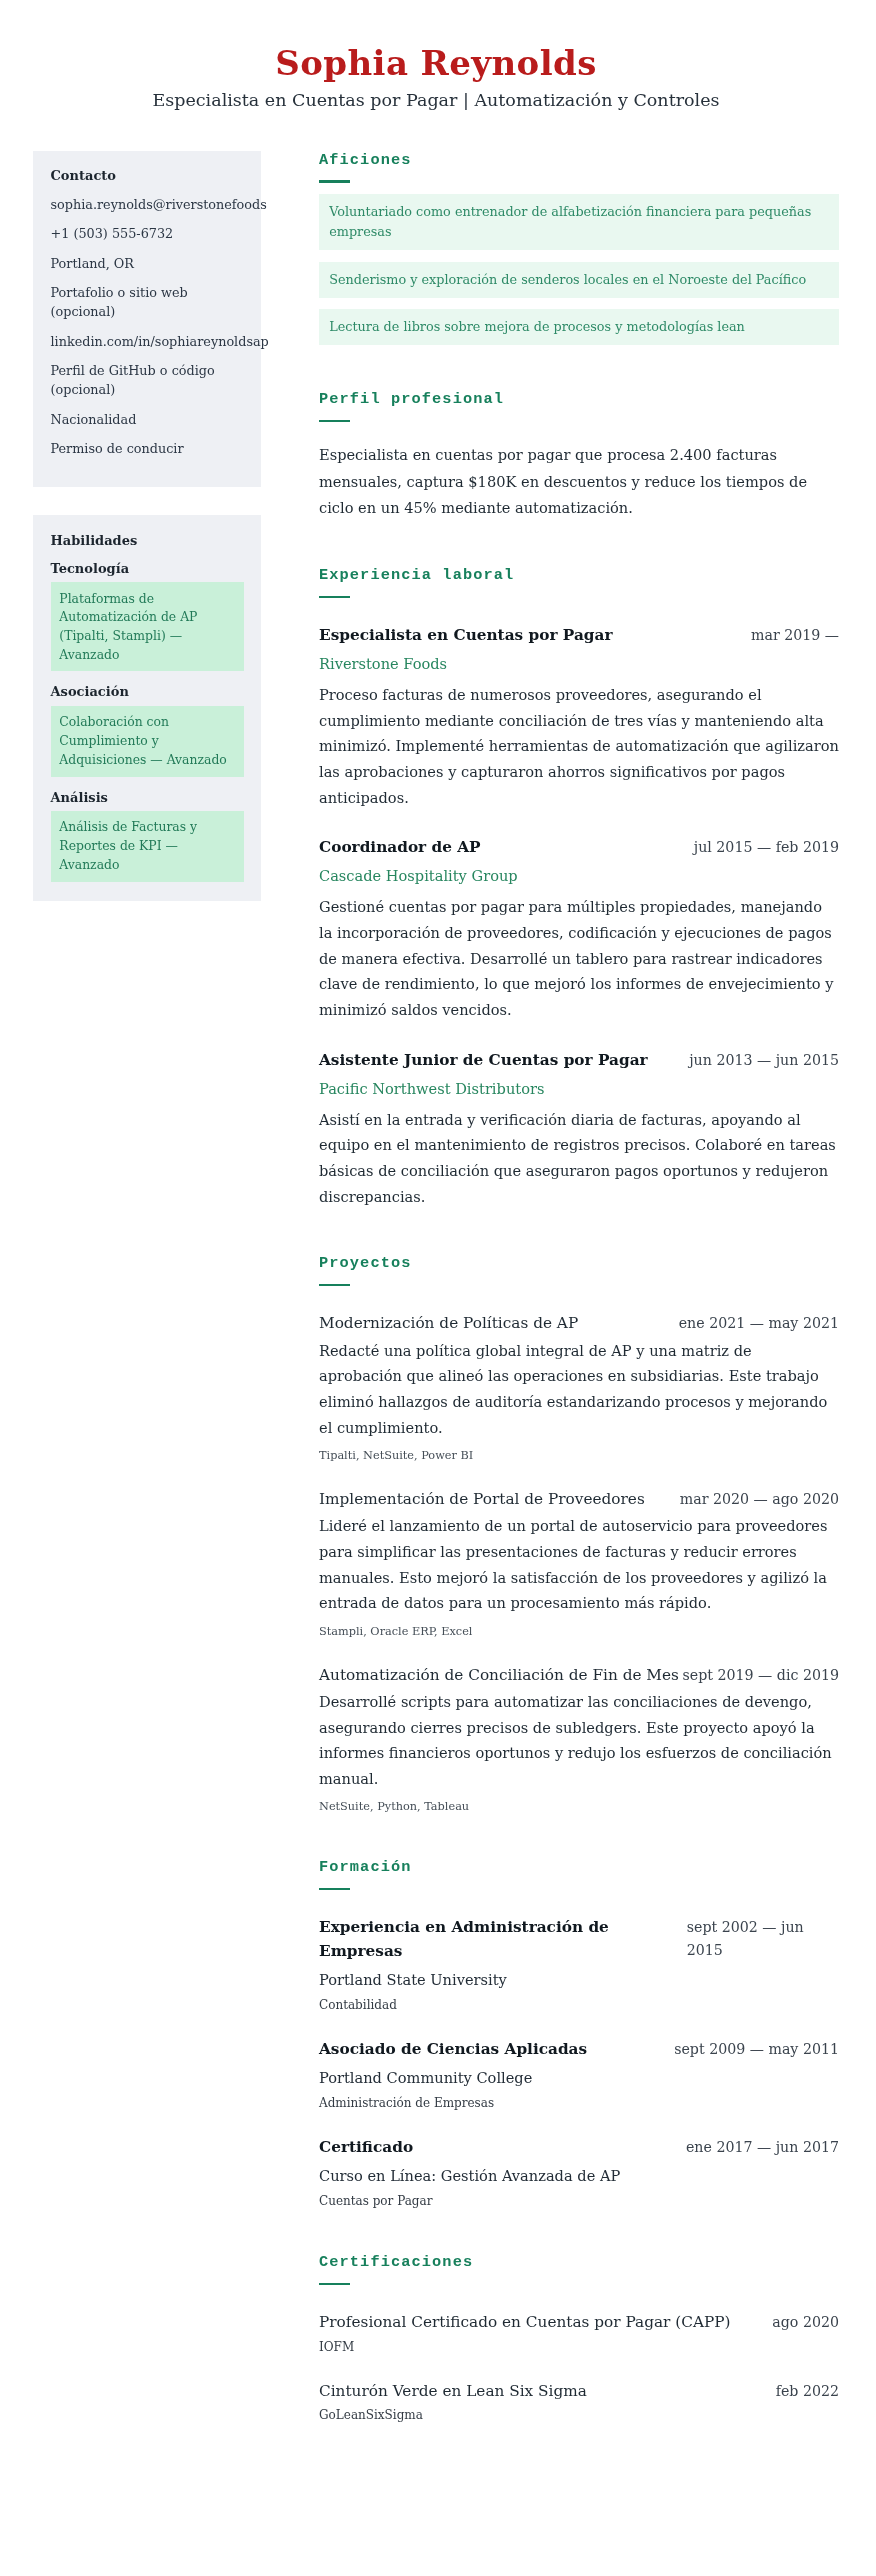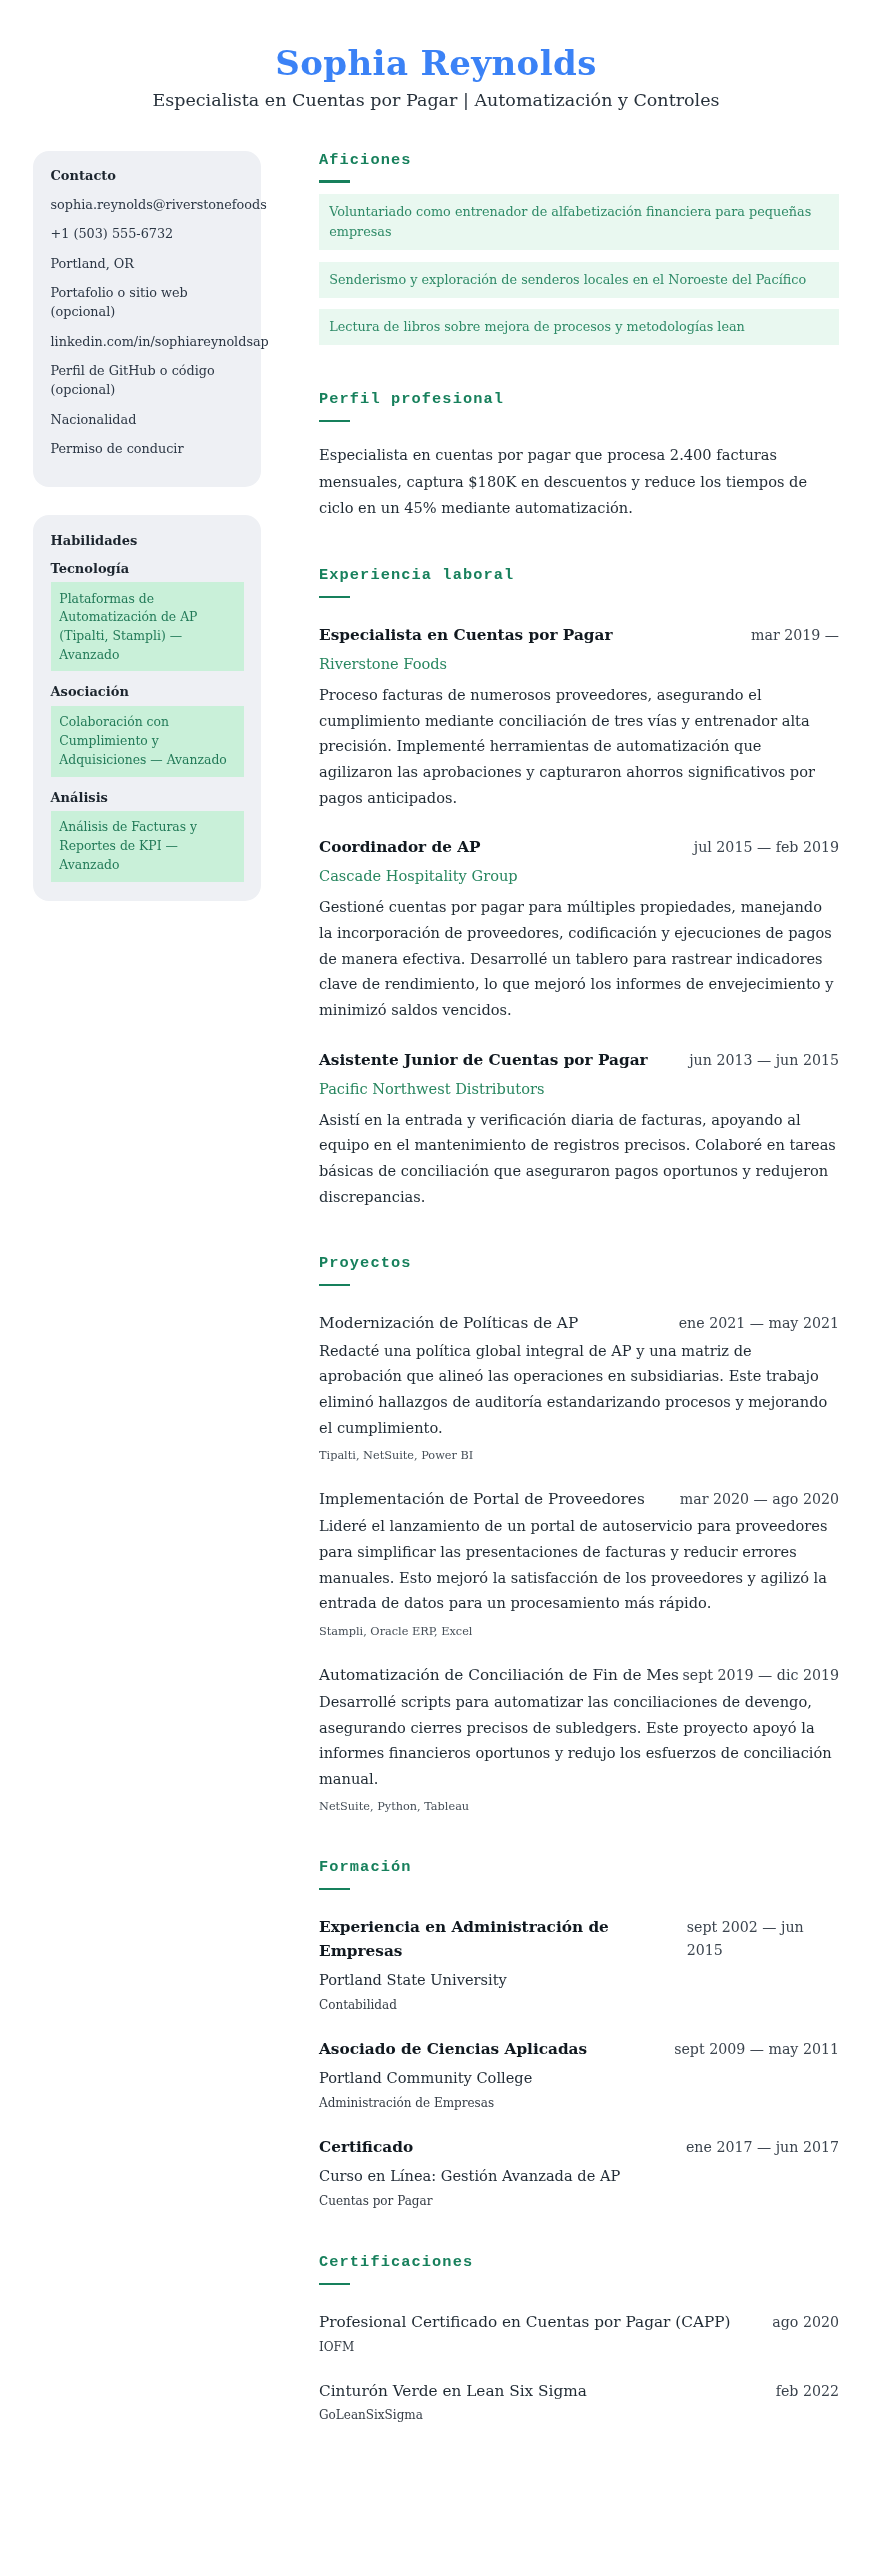--- a/index.html
+++ b/index.html
@@ -21,37 +21,36 @@
     color:var(--body-text);
     font-family:"DejaVu Serif", serif;
   }
   .page{padding:25px 37px 51px 33px;}
 
   
   .header{text-align:center;margin-bottom:41px;}
   .name{
     font-size:34px;
     font-weight:bold;
-    color:#3b82f6;
+    color:#b91c1c;
     margin:17.5px 0 7.3px;
     letter-spacing:0.4px;
   }
   .tagline{font-size:17.5px;color:#27313b;}
 
   
   .columns{display:flex;align-items:flex-start;gap:58px;}
   .sidebar{width:228px;flex-shrink:0;}
   .main{flex:1 1 auto;min-width:0;}
 
   
   .card{
     background:var(--card-bg);
     padding:17.5px 17.5px 19px;
     margin-bottom:28px;
-    border-radius:16px;
   }
   .card-title{
     font-size:13px;
     font-weight:bold;
     color:#1c252e;
     margin:0 0 11.7px;
   }
   .contact-item{
     font-size:12.8px;
     line-height:1.5;
@@ -214,21 +213,21 @@
         <div class="section-bar"></div>
 
         <div class="entry">
           <div class="entry-row">
             <div class="entry-left">
               <div class="entry-title">Especialista en Cuentas por Pagar</div>
               <div class="entry-company">Riverstone Foods</div>
             </div>
             <div class="entry-date">mar 2019 —</div>
           </div>
-          <p class="entry-desc">Proceso facturas de numerosos proveedores, asegurando el cumplimiento mediante conciliación de tres vías y entrenador alta precisión. Implementé herramientas de automatización que agilizaron las aprobaciones y capturaron ahorros significativos por pagos anticipados.</p>
+          <p class="entry-desc">Proceso facturas de numerosos proveedores, asegurando el cumplimiento mediante conciliación de tres vías y manteniendo alta minimizó. Implementé herramientas de automatización que agilizaron las aprobaciones y capturaron ahorros significativos por pagos anticipados.</p>
         </div>
 
         <div class="entry">
           <div class="entry-row">
             <div class="entry-left">
               <div class="entry-title">Coordinador de AP</div>
               <div class="entry-company">Cascade Hospitality Group</div>
             </div>
             <div class="entry-date">jul 2015 — feb 2019</div>
           </div>

